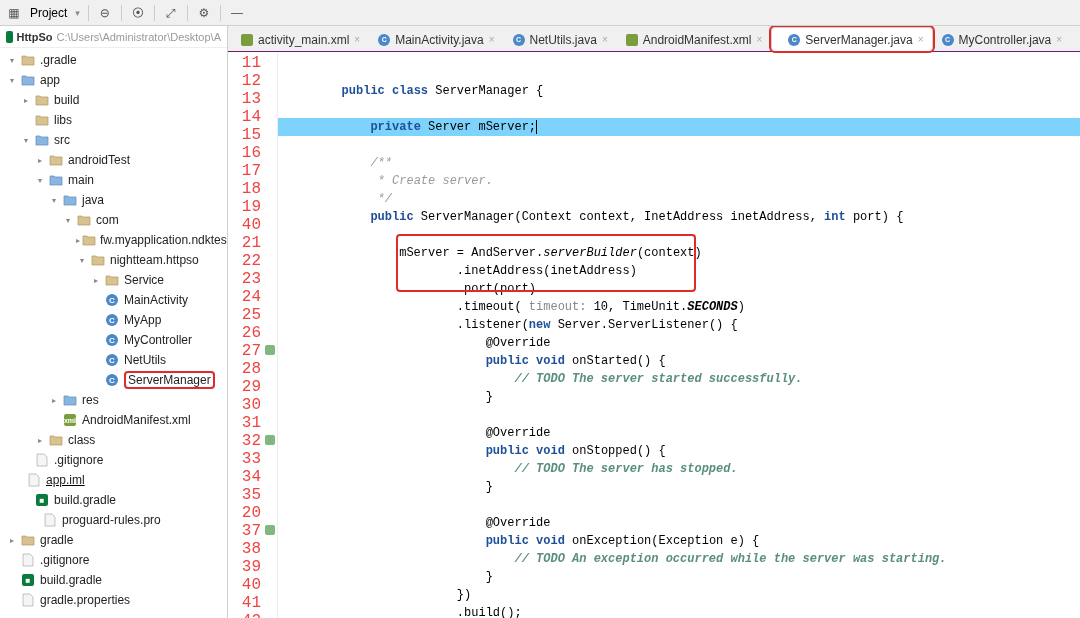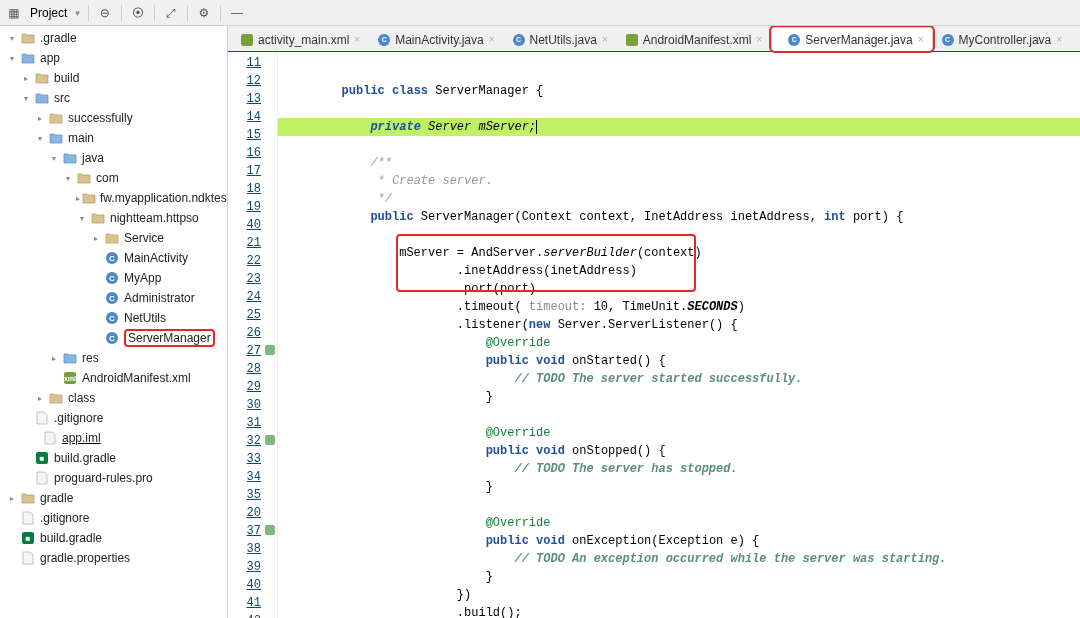--- a/index.html
+++ b/index.html
@@ -31,31 +31,31 @@
 .editor-area { flex: 1; display: flex; flex-direction: column; overflow: hidden; }
 .tabs { height: 26px; background: #f0f0f0; border-bottom: 1px solid #701a75; display: flex; align-items: flex-end; padding-left: 4px; }
 .tab { height: 24px; display: flex; align-items: center; padding: 0 8px; border: 1px solid transparent; border-bottom: none; border-top-left-radius: 3px; border-top-right-radius: 3px; cursor: pointer; gap: 5px; position: relative; }
 .tab.active { background: #fff; border-color: #d0d0d0; padding-left: 16px; }
 .tab .tab-icon { width: 12px; height: 12px; border-radius: 50%; background: #4a88c7; color:#fff; font-size:7px; font-weight:bold; display:flex; align-items:center; justify-content:center;}
 .tab .tab-icon.xml { background:#7a9e3e; border-radius:2px;}
 .tab .tab-label { font-size: 12px; color: #333; }
 .tab .close { color: #aaa; font-size: 10px; }
 .tab.red-box { outline: 2px solid #e02a2a; outline-offset: 0; border-radius: 4px; }
 .code-wrap { flex: 1; display: flex; overflow: hidden; }
-.gutter { width: 50px; background: #fff; border-right: 1px solid #eee; text-align: right; padding-top: 2px; color: #0c4a6e; font-family: "Consolas","Courier New",monospace; font-size: 12px; line-height: 18px; text-decoration: underline; }
+.gutter { width: 50px; background: #fff; border-right: 1px solid #eee; text-align: right; padding-top: 2px; color: #ef4444; font-family: "Consolas","Courier New",monospace; font-size: 16px; line-height: 18px; }
 .gutter .ln { padding-right: 16px; position: relative; }
 .gutter .ln .marker { position: absolute; right: 2px; top: 3px; width: 10px; height: 10px; }
 .gutter .ln .marker.o { background: #7fb77e; border-radius: 2px; }
 .code { flex: 1; font-family: "Consolas","Courier New",monospace; font-size: 12px; line-height: 18px; padding-top: 12px; overflow: hidden; white-space: pre; }
 .code .line { height: 18px; padding-left: 6px; position: relative; }
-.code .hl-line { background: #bef264; font-style: italic; }
+.code .hl-line { background: #7dd3fc; }
 .kw { color: #1f4f99; font-weight: bold; }
 .comment { color: #999; font-style: italic; }
 .todo { color: #5a8f7b; font-style: italic; font-weight: bold; }
-.anno { color: #15803d; }
+.anno { color: #000000; }
 .param { color: #888; }
 .caret { border-left: 1px solid #000; display: inline-block; height: 14px; vertical-align: middle; }
 .red-box2 { position: absolute; border: 2px solid #e02a2a; border-radius: 4px; pointer-events: none; }
 </style>
 </head>
 <body>
 
 <div class="root">
   <div class="toolbar">
     <span class="icon-btn">▦</span>
@@ -67,20 +67,25 @@
     <span class="icon-btn">⦿</span>
     <span class="sep"></span>
     <span class="icon-btn">⤢</span>
     <span class="sep"></span>
     <span class="icon-btn">⚙</span>
     <span class="sep"></span>
     <span class="icon-btn">—</span>
   </div>
   <div class="main">
     <div class="sidebar">
+      <div class="breadcrumb">
+        <span style="width:12px;height:12px;background:#0b7a3e;margin-right:4px;border-radius:2px"></span>
+        <span class="root-name">HttpSo</span>
+        <span class="path">C:\Users\Administrator\Desktop\A</span>
+      </div>
       <div class="tree" id="tree">
           <div class="tree-item" style="padding-left: 6px;">
             <span class="expander">▾</span>
             <span class="icon folder">
               <svg width="14" height="12" viewBox="0 0 14 12">
                 <path d="M1 2h4l1 1h7v8H1z" fill="#d8c28f" stroke="#b39561" stroke-width="0.7"></path>
               </svg>
             </span>
             <span class="name">.gradle</span>
           </div>
@@ -96,36 +101,45 @@
           <div class="tree-item" style="padding-left: 20px;">
             <span class="expander">▸</span>
             <span class="icon folder">
               <svg width="14" height="12" viewBox="0 0 14 12">
                 <path d="M1 2h4l1 1h7v8H1z" fill="#d8c28f" stroke="#b39561" stroke-width="0.7"></path>
               </svg>
             </span>
             <span class="name">build</span>
           </div>
           <div class="tree-item" style="padding-left: 20px;">
+            <span class="expander"></span>
+            <span class="icon folder">
+              <svg width="14" height="12" viewBox="0 0 14 12">
+                <path d="M1 2h4l1 1h7v8H1z" fill="#d8c28f" stroke="#b39561" stroke-width="0.7"></path>
+              </svg>
+            </span>
+            <span class="name">libs</span>
+          </div>
+          <div class="tree-item" style="padding-left: 20px;">
             <span class="expander">▾</span>
             <span class="icon folder blue">
               <svg width="14" height="12" viewBox="0 0 14 12">
                 <path d="M1 2h4l1 1h7v8H1z" fill="#8ab5e0" stroke="#5a8abc" stroke-width="0.7"></path>
               </svg>
             </span>
             <span class="name">src</span>
           </div>
           <div class="tree-item" style="padding-left: 34px;">
             <span class="expander">▸</span>
             <span class="icon folder">
               <svg width="14" height="12" viewBox="0 0 14 12">
                 <path d="M1 2h4l1 1h7v8H1z" fill="#d8c28f" stroke="#b39561" stroke-width="0.7"></path>
               </svg>
             </span>
-            <span class="name">successfully</span>
+            <span class="name">androidTest</span>
           </div>
           <div class="tree-item" style="padding-left: 34px;">
             <span class="expander">▾</span>
             <span class="icon folder blue">
               <svg width="14" height="12" viewBox="0 0 14 12">
                 <path d="M1 2h4l1 1h7v8H1z" fill="#8ab5e0" stroke="#5a8abc" stroke-width="0.7"></path>
               </svg>
             </span>
             <span class="name">main</span>
           </div>
@@ -186,21 +200,21 @@
             <span class="icon class">
               <span class="circ">C</span>
             </span>
             <span class="name">MyApp</span>
           </div>
           <div class="tree-item" style="padding-left: 90px;">
             <span class="expander"></span>
             <span class="icon class">
               <span class="circ">C</span>
             </span>
-            <span class="name">Administrator</span>
+            <span class="name">MyController</span>
           </div>
           <div class="tree-item" style="padding-left: 90px;">
             <span class="expander"></span>
             <span class="icon class">
               <span class="circ">C</span>
             </span>
             <span class="name">NetUtils</span>
           </div>
           <div class="tree-item" style="padding-left: 90px;">
             <span class="expander"></span>
@@ -236,37 +250,37 @@
           </div>
           <div class="tree-item" style="padding-left: 20px;">
             <span class="expander"></span>
             <span class="icon file">
               <svg width="12" height="14" viewBox="0 0 12 14">
                 <path d="M1 1h7l3 3v9H1z" fill="#f5f5f5" stroke="#aaa" stroke-width="0.7"></path>
               </svg>
             </span>
             <span class="name">.gitignore</span>
           </div>
-          <div class="tree-item" style="padding-left: 28px; text-decoration: underline;">
+          <div class="tree-item" style="padding-left: 12px; text-decoration: underline;">
             <span class="expander"></span>
             <span class="icon file">
               <svg width="12" height="14" viewBox="0 0 12 14">
                 <path d="M1 1h7l3 3v9H1z" fill="#f5f5f5" stroke="#aaa" stroke-width="0.7"></path>
               </svg>
             </span>
             <span class="name">app.iml</span>
           </div>
           <div class="tree-item" style="padding-left: 20px;">
             <span class="expander"></span>
             <span class="icon gradle">
               <span class="g">■</span>
             </span>
             <span class="name">build.gradle</span>
           </div>
-          <div class="tree-item" style="padding-left: 20px;">
+          <div class="tree-item" style="padding-left: 28px;">
             <span class="expander"></span>
             <span class="icon file">
               <svg width="12" height="14" viewBox="0 0 12 14">
                 <path d="M1 1h7l3 3v9H1z" fill="#f5f5f5" stroke="#aaa" stroke-width="0.7"></path>
               </svg>
             </span>
             <span class="name">proguard-rules.pro</span>
           </div>
           <div class="tree-item" style="padding-left: 6px;">
             <span class="expander">▸</span>

